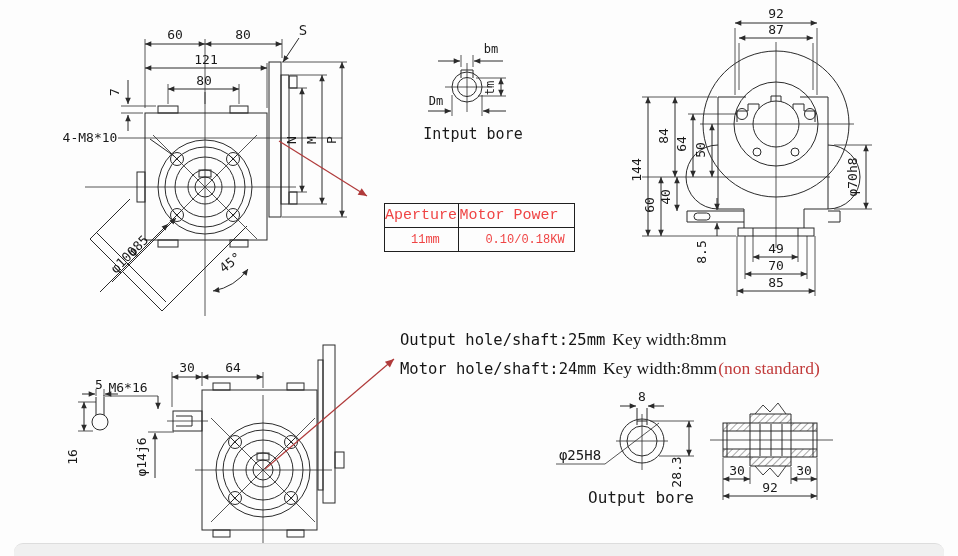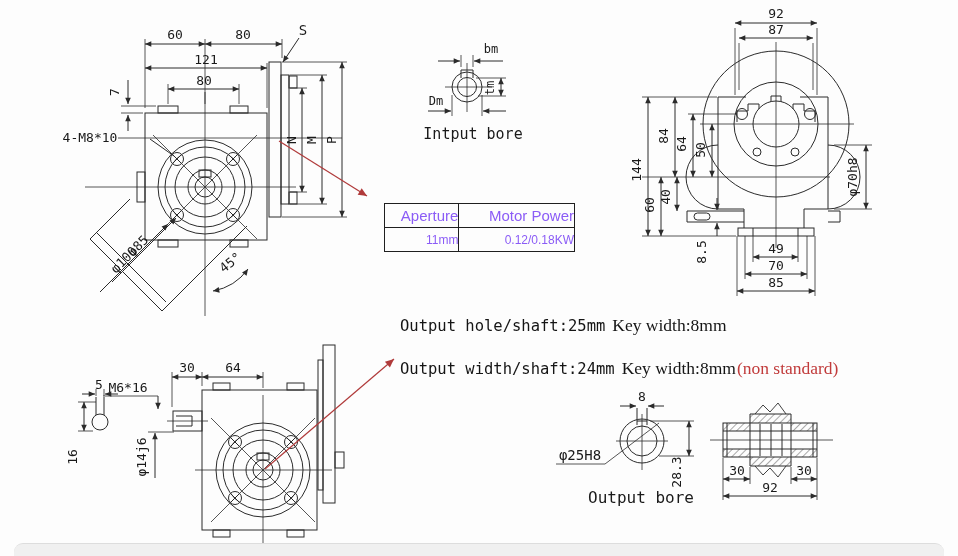--- a/index.html
+++ b/index.html
@@ -3,24 +3,24 @@
 <meta charset="utf-8">
 <style>
   html,body{margin:0;padding:0;background:#ffffff;}
   .stage{position:relative;width:958px;height:556px;background:#fdfdfd;overflow:hidden;
          font-family:"DejaVu Sans Mono",monospace;}
   .stage svg{position:absolute;left:0;top:0;}
   svg text{fill:#1a1a1a;stroke:none;font-family:"DejaVu Sans Mono",monospace;}
   .t13{font-size:13px;} .t12{font-size:12px;} .t14{font-size:14px;} .t15{font-size:15px;} .t16{font-size:16px;}
   .ap-table{position:absolute;left:384px;top:203px;width:191px;border-collapse:collapse;
             background:#fdfdfd;table-layout:fixed;}
-  .ap-table th,.ap-table td{border:1.7px solid #1f1f1f;text-align:right;color:#8b5cf6;
-            font-family:Liberation Sans, sans-serif;font-weight:normal;padding:0;}
+  .ap-table th,.ap-table td{border:1.7px solid #1f1f1f;text-align:left;color:#ef4444;
+            font-family:Liberation Mono, monospace;font-weight:normal;padding:0;}
   .ap-table th{font-size:15px;height:23px;}
-  .ap-table td{font-size:12px;height:23px;}
+  .ap-table td{font-size:12px;height:23px;padding-left:26px;}
   .col-a{width:74px;} .col-b{width:115px;}
   .notes{position:absolute;white-space:nowrap;color:#151515;}
   .notes .mono{font-family:"DejaVu Sans Mono",monospace;font-size:15.5px;}
   .notes .serif{font-family:"Liberation Serif",serif;font-size:17.5px;margin-left:7px;}
   .notes .red{color:#c13b3b;margin-left:1px;margin-top:24px;}
   .footer-bar{position:absolute;left:14px;right:14px;top:543px;height:13px;
               background:#f0f0f0;border-top:1px solid #dddddd;border-radius:9px 9px 0 0;}
 </style>
 </head>
 <body>
@@ -391,27 +391,27 @@
       </colgroup>
   <thead>
     <tr>
       <th>Aperture</th>
       <th>Motor Power</th>
     </tr>
   </thead>
   <tbody>
     <tr>
       <td>11mm</td>
-      <td>0.12/0.18KW</td>
+      <td>0.10/0.18KW</td>
     </tr>
   </tbody>
 </table>
 
-<div class="notes" style="left:400px;top:315px;">
+<div class="notes" style="left:400px;top:329px;">
   <span class="mono">Output hole/shaft:25mm</span><span class="serif">Key width:8mm</span>
 </div>
 <div class="notes" style="left:400px;top:358px;">
-  <span class="mono">Output width/shaft:24mm</span><span class="serif">Key width:8mm</span><span class="serif red">(non standard)</span>
+  <span class="mono">Motor hole/shaft:24mm</span><span class="serif">Key width:8mm</span><span class="serif red">(non standard)</span>
 </div>
 
 <div class="footer-bar"></div>
 
 </div>
 
 </body></html>

